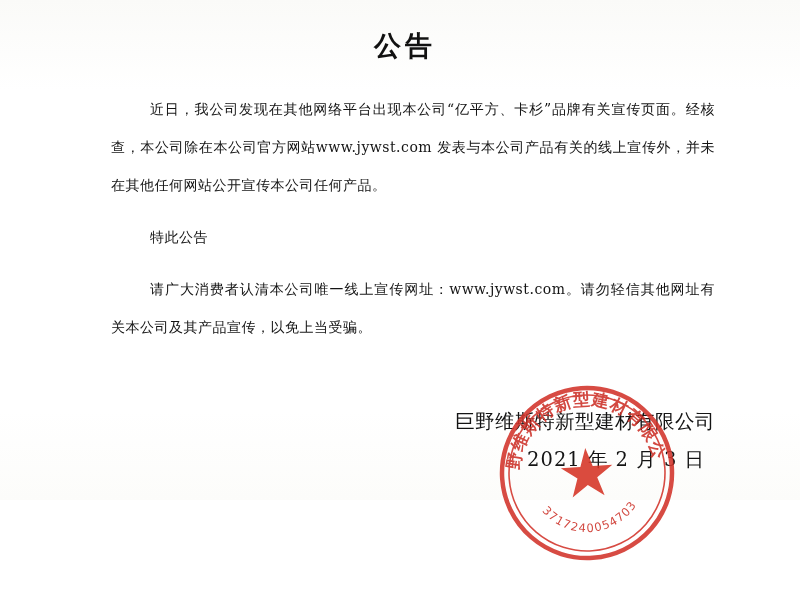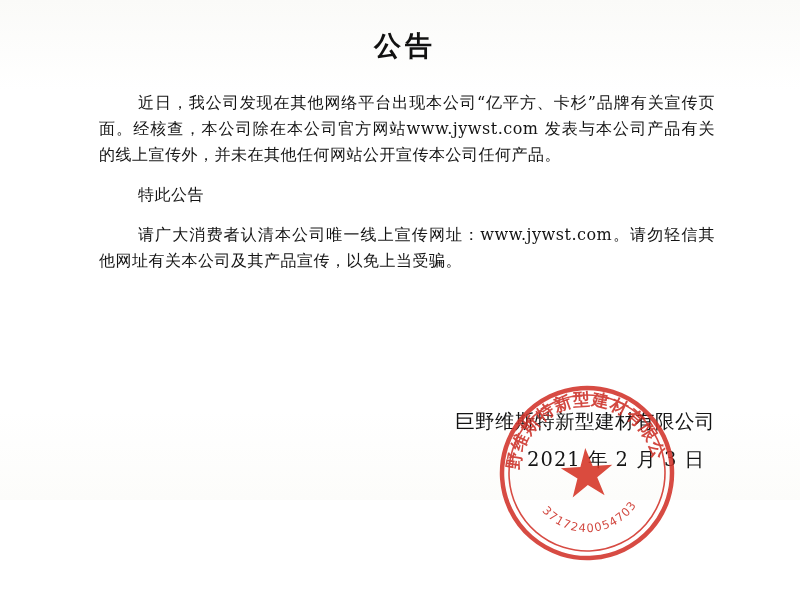--- a/index.html
+++ b/index.html
@@ -43,26 +43,26 @@
     text-align: center;
     font-size: 27px;
     letter-spacing: 4px;
     font-weight: 700;
     color: #111;
     margin: 0 0 26px 0;
     font-family: "DejaVu Serif", "Liberation Serif", serif;
   }
 
   .para {
-    font-size: 16px;
-    line-height: 26px;
+    font-size: 14px;
+    line-height: 38px;
     text-align: justify;
     text-justify: inter-ideograph;
     color: #141414;
-    margin: 0 0 6px 4px;
+    margin: 0 0 6px 16px;
     letter-spacing: 0.5px;
   }
 
   .indent {
     text-indent: 39px;
   }
 
   .para-block {
     margin-bottom: 14px;
   }

